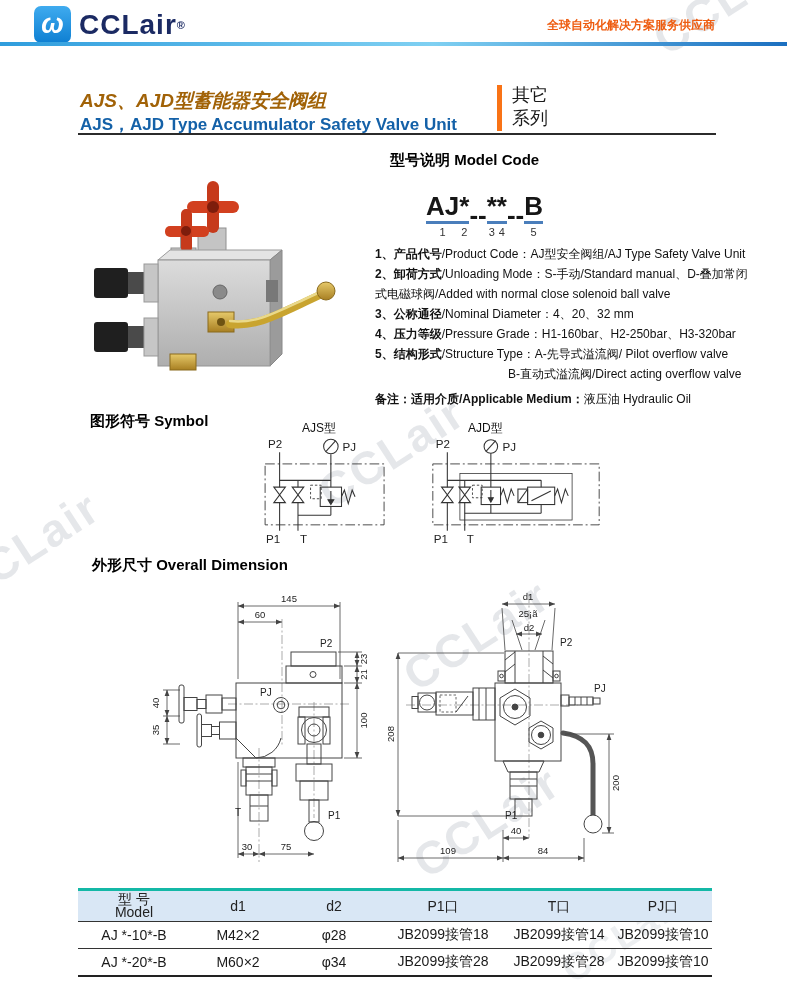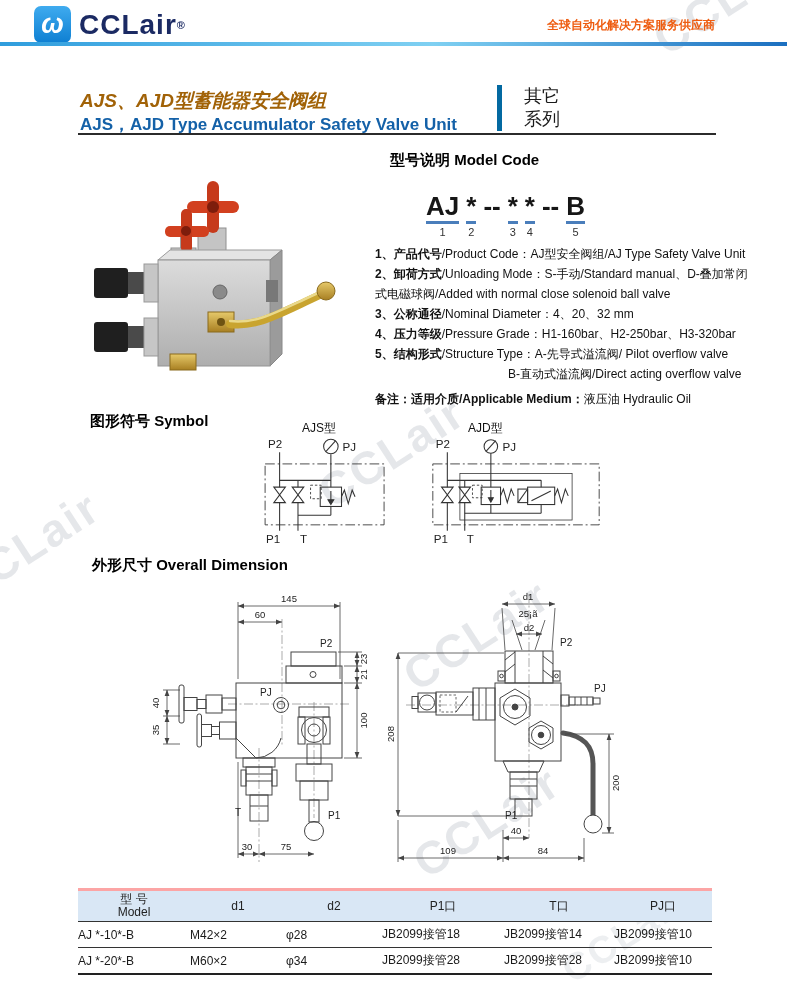--- a/index.html
+++ b/index.html
@@ -18,46 +18,46 @@
              font-style:italic;font-weight:bold;}
   .brand{margin-left:8px;font-size:28px;font-weight:bold;color:#1b2a63;letter-spacing:1px;}
   .brand-reg{font-size:11px;color:#1b2a63;vertical-align:14px;font-weight:bold;}
   .tagline{right:72px;top:17px;font-size:12px;font-weight:bold;color:#ee5c10;}
   .header-line{left:0;top:42px;width:787px;height:4px;
                background:linear-gradient(90deg,#2f9ddd 0%,#7fd0f2 55%,#1b6fc0 100%);}
 
   
   .title-zh{left:80px;top:88px;font-size:19px;font-weight:bold;color:#a16207;font-style:italic;}
   .title-en{left:80px;top:113px;font-size:17px;font-weight:bold;color:#1461a8;}
-  .series{left:497px;top:85px;border-left:5px solid #0369a1;padding-left:22px;
-          font-family:Liberation Sans, sans-serif;font-size:18px;line-height:23px;color:#1a1a1a;}
+  .series{left:497px;top:85px;border-left:5px solid #f97316;padding-left:10px;
+          font-family:Liberation Mono, monospace;font-size:18px;line-height:23px;color:#1a1a1a;}
   .title-rule{left:78px;top:133px;width:638px;height:2px;background:#2b2b2b;}
 
   
   .sec-h{font-size:15px;font-weight:bold;color:#000;}
 
   
-  .mcode{left:426px;top:192px;display:flex;align-items:flex-start;gap:7px;}
+  .mcode{left:426px;top:192px;display:flex;align-items:center;}
   .mc{display:flex;flex-direction:column;align-items:center;}
   .mc .t{font-size:26px;font-weight:bold;color:#161616;line-height:28px;}
   .mc .bar{height:3px;background:#4a7ebb;align-self:stretch;margin-top:1px;}
   .mc .n{font-size:11px;color:#333;margin-top:2px;}
 
   .notes{left:375px;top:244px;width:406px;font-size:12px;line-height:20px;color:#111;}
   .note{white-space:nowrap;}
   .note b{font-weight:bold;}
   .note.indent{padding-left:133px;}
   .remark{margin-top:5px;white-space:nowrap;}
   .remark b{font-weight:bold;}
 
   .sym-label{font-size:12px;color:#111;}
 
   
-  .spec-table{left:78px;top:888px;width:634px;border-collapse:collapse;
-              border-top:3px solid #fca5a5;border-bottom:2px solid #222;font-size:12px;}
+  .spec-table{left:78px;top:888px;width:634px;border-collapse:collapse;text-align:center;
+              border-top:3px solid #14b8a6;border-bottom:2px solid #222;font-size:14px;}
   .spec-table thead tr{background:#d9e7f5;}
   .spec-table th{font-weight:normal;padding:2px 0;border-bottom:1.5px solid #333;color:#222;line-height:13px;}
   .spec-table td{padding:4px 0;border-bottom:1.2px solid #333;color:#1a1a1a;}
   .spec-table tr:last-child td{border-bottom:none;}
 
   svg text{font-family:"Liberation Sans","DejaVu Sans",sans-serif;}
 </style>
 </head>
 <body>
 

